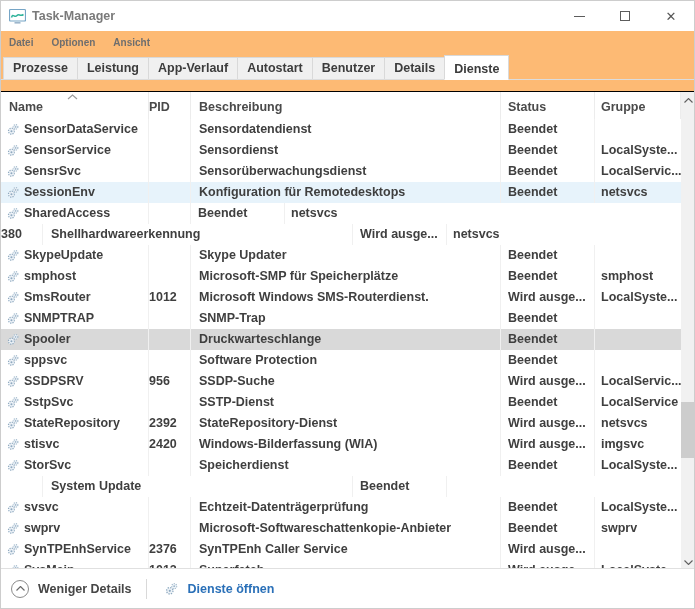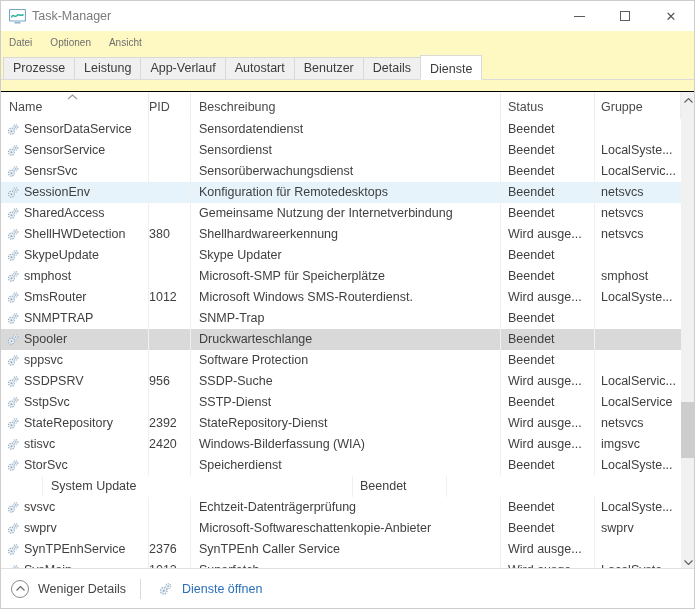--- a/index.html
+++ b/index.html
@@ -1,21 +1,21 @@
 <!DOCTYPE html>
 <html><head>
 <meta charset="utf-8">
 <style>
   * { margin: 0; padding: 0; box-sizing: border-box; }
   html, body { width: 695px; height: 609px; }
   body { font-family: "Liberation Sans", "DejaVu Sans", sans-serif; background: #fff; }
 
   .window {
     position: relative; width: 695px; height: 609px;
-    background: #fef9c3; border: 1px solid #cdcdcd; overflow: hidden;
+    background: #fdba74; border: 1px solid #cdcdcd; overflow: hidden; font-weight: bold;
   }
 
   
   .titlebar { position: absolute; top: 0; left: 0; right: 0; height: 30px; background: #fff; }
   .app-icon { position: absolute; left: 8px; top: 7px; width: 17px; height: 17px; }
   .title-text { position: absolute; left: 31px; top: 0; line-height: 30px; font-size: 12.5px; color: #7a7a7a; }
   .controls { position: absolute; right: 0; top: 0; height: 30px; display: flex; }
   .ctrl { width: 46px; height: 30px; display: flex; align-items: center; justify-content: center; cursor: default; }
   .min-glyph { width: 11px; height: 1px; background: #5c5c5c; display: block; }
   .max-glyph { width: 10px; height: 10px; border: 1px solid #5c5c5c; display: block; }
@@ -197,35 +197,25 @@
     <div class="cell c-name">
       <svg class="gear-icon" width="13" height="13" viewBox="0 0 14 14">
         <circle cx="9.2" cy="4.2" r="2.5" fill="#eef3f8" stroke="#9fb7ca" stroke-width="1.2" stroke-dasharray="1.1 1.1"></circle>
         <circle cx="9.2" cy="4.2" r="0.9" fill="#9fb7ca"></circle>
         <circle cx="4.8" cy="8.8" r="3.2" fill="#eef3f8" stroke="#8ea9bf" stroke-width="1.3" stroke-dasharray="1.3 1.2"></circle>
         <circle cx="4.8" cy="8.8" r="1.1" fill="#8ea9bf"></circle>
       </svg>
       <span class="name-text">SharedAccess</span>
     </div>
     <div class="cell c-pid"></div>
-    <div class="cell c-desc">Gemeinsame Nutzung der Internetverbindung</div>
     <div class="cell c-status">Beendet</div>
     <div class="cell c-group">netsvcs</div>
   </div>
 
   <div class="grid-row svc-row">
-    <div class="cell c-name">
-      <svg class="gear-icon" width="13" height="13" viewBox="0 0 14 14">
-        <circle cx="9.2" cy="4.2" r="2.5" fill="#eef3f8" stroke="#9fb7ca" stroke-width="1.2" stroke-dasharray="1.1 1.1"></circle>
-        <circle cx="9.2" cy="4.2" r="0.9" fill="#9fb7ca"></circle>
-        <circle cx="4.8" cy="8.8" r="3.2" fill="#eef3f8" stroke="#8ea9bf" stroke-width="1.3" stroke-dasharray="1.3 1.2"></circle>
-        <circle cx="4.8" cy="8.8" r="1.1" fill="#8ea9bf"></circle>
-      </svg>
-      <span class="name-text">ShellHWDetection</span>
-    </div>
     <div class="cell c-pid">380</div>
     <div class="cell c-desc">Shellhardwareerkennung</div>
     <div class="cell c-status">Wird ausge...</div>
     <div class="cell c-group">netsvcs</div>
   </div>
 
   <div class="grid-row svc-row">
     <div class="cell c-name">
       <svg class="gear-icon" width="13" height="13" viewBox="0 0 14 14">
         <circle cx="9.2" cy="4.2" r="2.5" fill="#eef3f8" stroke="#9fb7ca" stroke-width="1.2" stroke-dasharray="1.1 1.1"></circle>

